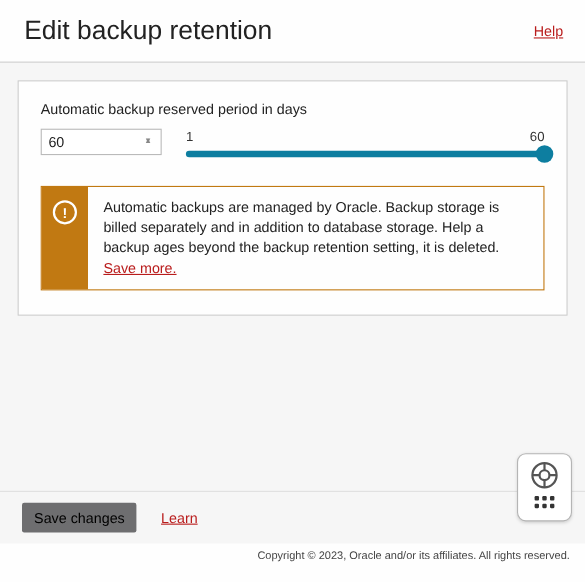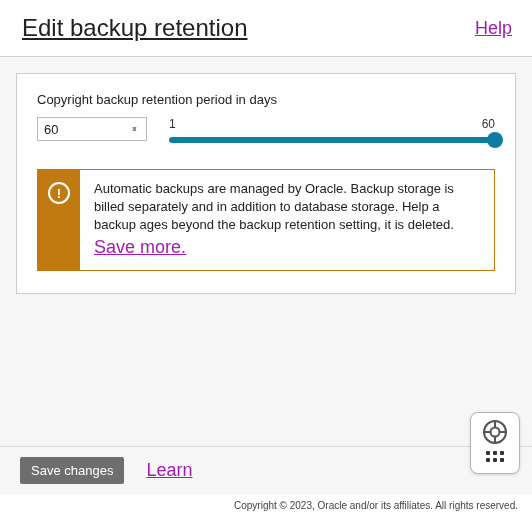--- a/index.html
+++ b/index.html
@@ -1,18 +1,18 @@
 <!DOCTYPE html>
 <html><head>
 <meta charset="utf-8">
 <style>
 html, body { margin:0; padding:0; font-family:"Helvetica Neue",Arial,sans-serif; background:#fefefe; width:532px; height:529px; overflow:hidden; color:#222; }
 .header { padding:14px 20px 14px 22px; display:flex; justify-content:space-between; align-items:center; }
-.header h1 { margin:0; font-size:24px; font-weight:400;text-decoration:underline; }
-.link { color:#a21caf; text-decoration:underline; cursor:pointer; font-size:18px; }
+.header h1 { margin:0; font-size:24px; font-weight:400; }
+.link { color:#b91c1c; text-decoration:underline; cursor:pointer; font-size:13px; }
 .page-body { border-top:1px solid #d0d0d0; background:#f6f6f6; padding:16px; min-height:390px; box-sizing:border-box; position:relative; }
 .panel { background:#fefefe; border:1px solid #ccc; padding:18px 20px 22px; }
 .panel h2 { margin:0 0 18px; font-size:19px; font-weight:400; }
 .storage-line { font-size:13px; margin-bottom:16px; }
 .storage-line b { font-weight:700; }
 .label { font-size:13px; margin-bottom:8px; }
 .slider-row { display:flex; align-items:center; gap:22px; margin-bottom:26px; }
 .numbox { width:96px; height:22px; border:1px solid #bababa; background:#fff; font-size:13px; padding:0 6px; display:flex; align-items:center; justify-content:space-between; }
 .spin { display:flex; flex-direction:column; line-height:0; font-size:7px; color:#888; padding-right:2px; }
 .slider-wrap { flex:1; position:relative; padding-top:2px; }
@@ -21,36 +21,36 @@
 .thumb { position:absolute; right:-8px; top:50%; width:16px; height:16px; background:#0d7ea0; border-radius:50%; transform:translateY(-50%); }
 .notice { display:flex; border:1px solid #c17912; }
 .notice-gutter { width:42px; background:#c17912; display:flex; align-items:flex-start; justify-content:center; padding-top:12px; }
 .info-icon { width:18px; height:18px; border:2px solid #fff; border-radius:50%; color:#fff; display:flex; align-items:center; justify-content:center; font-size:13px; font-weight:700; }
 .notice-body { flex:1; padding:10px 14px; font-size:13px; line-height:1.4; }
 .dock { position:absolute; right:12px; bottom:-28px; width:48px; background:#fff; border:1px solid #b5b5b5; border-radius:8px; box-shadow:0 1px 3px rgba(0,0,0,.15); padding:6px 0; display:flex; flex-direction:column; align-items:center; gap:6px; }
 .life { width:26px; height:26px; }
 .grid9 { width:22px; height:16px; display:grid; grid-template-columns:repeat(3,4px); grid-template-rows:repeat(2,4px); gap:3px; justify-content:center; }
 .grid9 span { background:#333; border-radius:1px; }
 .footer-bar { border-top:1px solid #d9d9d9; background:#f6f6f6; padding:10px 20px; display:flex; align-items:center; gap:22px; }
-.btn-primary { background:#6e6e70; color:#ffffff; border:none; padding:6px 11px; font-size:13px; border-radius:2px; cursor:pointer; }
+.btn-primary { background:#6e6e70; color:#000000; border:none; padding:6px 11px; font-size:13px; border-radius:2px; cursor:pointer; }
 .copyright { text-align:right; font-size:10px; color:#444; padding:6px 14px 0 0; }
 </style>
 </head>
 <body>
 
 <div class="header">
   <h1>Edit backup retention</h1>
   <a class="link">Help</a>
 </div>
 
 <div class="page-body">
   <div class="panel">
 
 
-    <div class="label">Copyright backup retention period in days</div>
+    <div class="label">Automatic backup reserved period in days</div>
 
     <div class="slider-row">
       <div class="numbox">
         <span>60</span>
         <span class="spin">
           <span>▲</span>
             <span>▼</span>
         </span>
       </div>
       <div class="slider-wrap">

